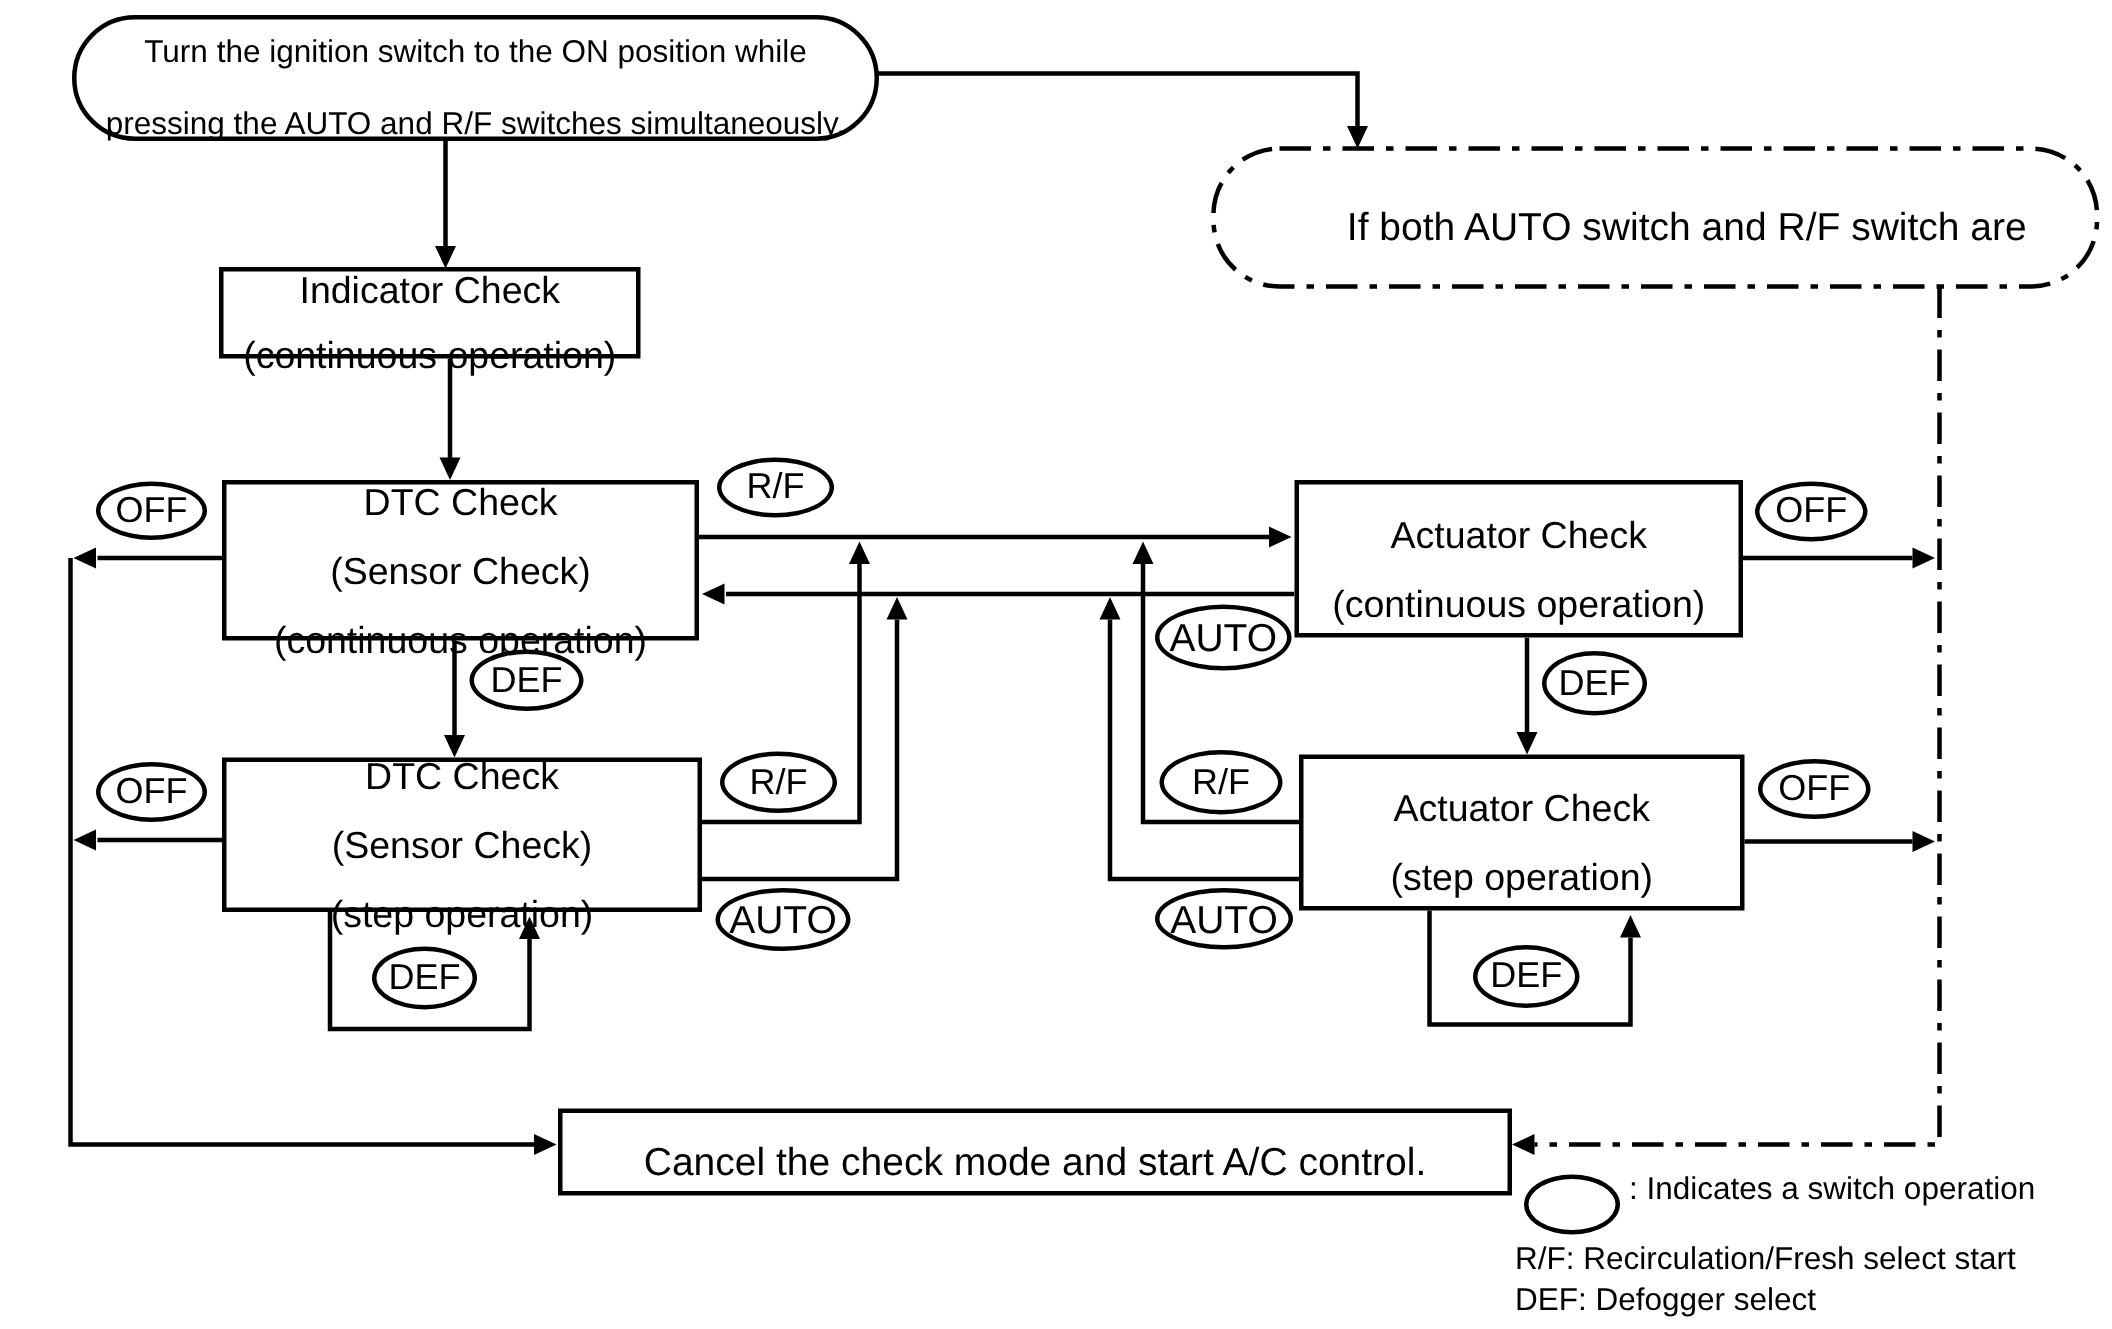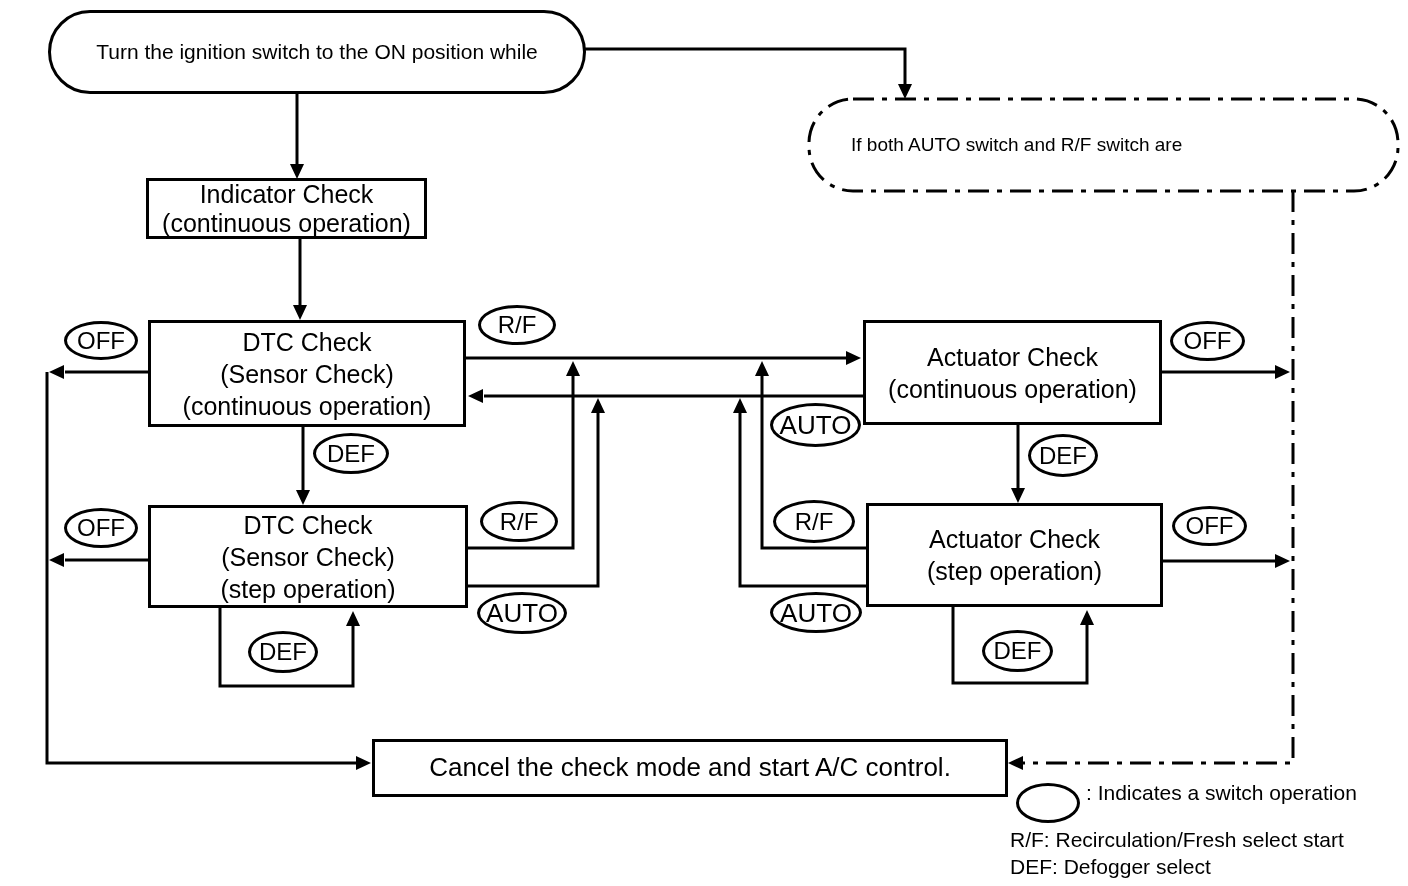--- a/index.html
+++ b/index.html
@@ -7,25 +7,25 @@
     position:relative;width:1408px;height:886px;background:#ffffff;
     font-family:"Liberation Sans","DejaVu Sans",sans-serif;color:#000;
     overflow:hidden;
   }
   #connector-svg{position:absolute;left:0;top:0;}
   .node{
     position:absolute;box-sizing:border-box;border:3px solid #000;background:#fff;
     display:flex;flex-direction:column;align-items:center;justify-content:center;
     text-align:center;font-size:25px;line-height:1.28;
   }
-  .node span{display:block;}
+  .node span{display:block;margin-top:14px;}
   .stadium{border-radius:44px;font-size:21px;line-height:1.6;}
   .dashed-node{
-    border:none;background:transparent;font-size:19px;line-height:1.45;
-    align-items:flex-start;text-align:left;padding-left:42px;
+    border:none;background:transparent;font-size:26px;line-height:1.45;
+    align-items:center;text-align:left;padding-left:42px;
   }
   .oval{
     position:absolute;box-sizing:border-box;border:3px solid #000;background:#fff;
     border-radius:50%;display:flex;align-items:center;justify-content:center;
     font-size:24px;line-height:1;
   }
   .oval.small-label{font-size:26px;}
   .cancel-node{font-size:26px;}
   .legend-text{position:absolute;font-size:21px;white-space:nowrap;}
 </style>
@@ -111,20 +111,21 @@
     </g>
     <g stroke="#000" stroke-width="3" fill="none" stroke-dasharray="21 8 5 8">
       <rect x="809" y="99" width="589" height="92" rx="44"></rect>
       <path d="M1293,191 V763 H1023"></path>
     </g>
     <polygon points="1008,763 1023,756 1023,770" fill="#000" stroke="none"></polygon>
   </svg>
 
   <div class="node stadium" style="left:48px;top:10px;width:538px;height:84px;">
     <span>Turn the ignition switch to the ON position while</span>
+    <span>pressing the AUTO and R/F switches simultaneously.</span>
   </div>
 
   <div class="node dashed-node" style="left:809px;top:99px;width:589px;height:92px;">
     <span>If both AUTO switch and R/F switch are</span>
   </div>
 
   <div class="node" style="left:146px;top:178px;width:281px;height:61px;line-height:1.15;">
     <span>Indicator Check</span>
     <span>(continuous operation)</span>
   </div>

